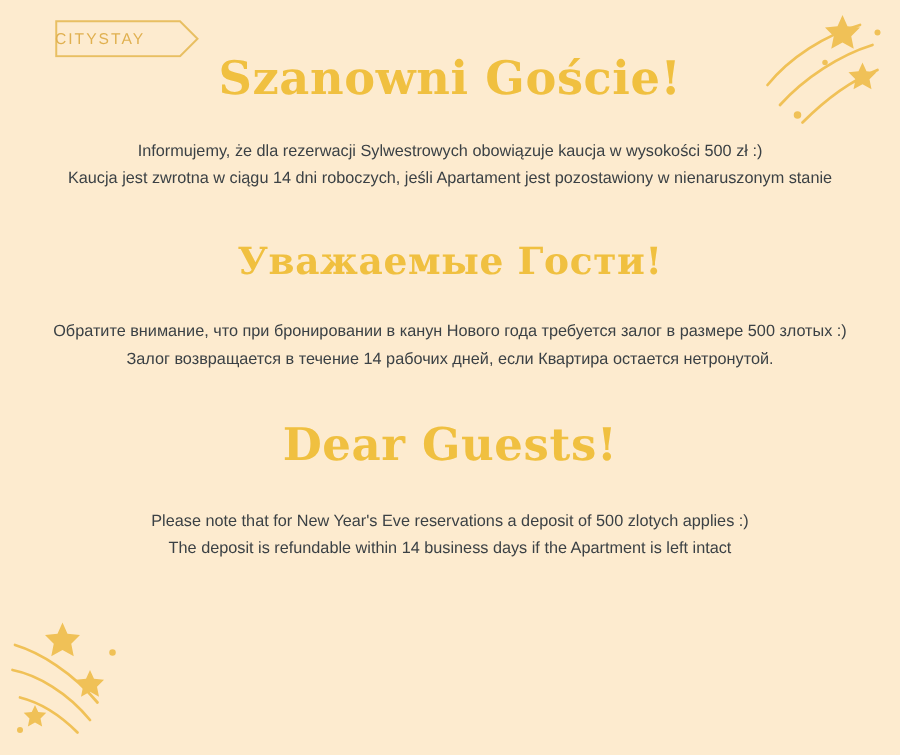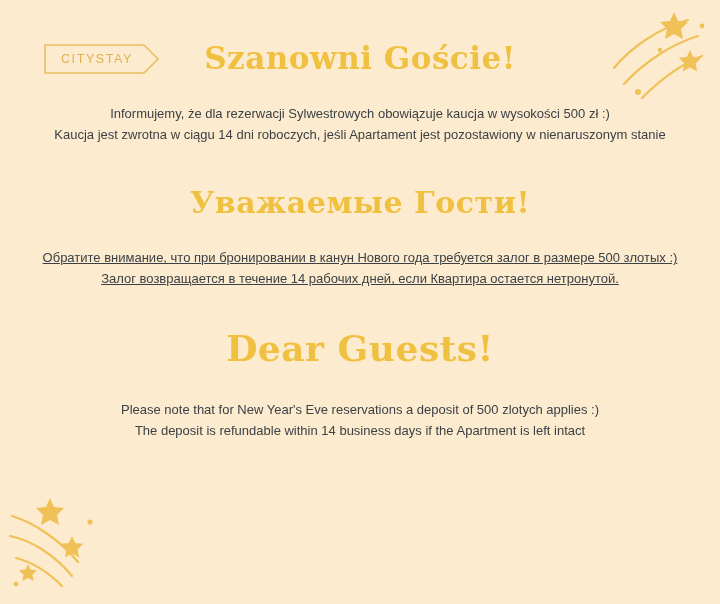--- a/index.html
+++ b/index.html
@@ -18,27 +18,27 @@
     width: 720px;
     height: 604px;
     background: #fdebcf;
     box-sizing: border-box;
     overflow: hidden;
   }
 
   
   .logo-badge {
     position: absolute;
-    top: 44px;
+    top: 16px;
     left: 44px;
     width: 116px;
     height: 30px;
     display: flex;
     align-items: center;
-    justify-content: center;
+    justify-content: flex-start;
   }
   .logo-shape {
     position: absolute;
     inset: 0;
   }
   .logo-text {
     position: relative;
     font-size: 12.5px;
     letter-spacing: 1.6px;
     color: #e0b050;
@@ -70,21 +70,21 @@
     left: 0;
     right: 0;
     text-align: center;
     padding: 0 40px;
     box-sizing: border-box;
   }
 
   .heading {
     color: #f0c040;
     font-family: "DejaVu Serif", serif;
-    font-size: 31px;
+    font-size: 37px;
     font-weight: 700;
     letter-spacing: 0.5px;
     margin: 0;
     line-height: 1.2;
   }
   .heading.ru {
     font-size: 30px;
   }
   .heading.en {
     font-size: 36px;
@@ -149,21 +149,21 @@
 
     <h1 class="heading pl">Szanowni Goście!</h1>
     <div class="gap-1"></div>
     <p class="body-text" style="white-space: pre-line;">Informujemy, że dla rezerwacji Sylwestrowych obowiązuje kaucja w wysokości 500 zł :)
 Kaucja jest zwrotna w ciągu 14 dni roboczych, jeśli Apartament jest pozostawiony w nienaruszonym stanie</p>
 
     <div class="gap-2"></div>
 
     <h1 class="heading ru">Уважаемые Гости!</h1>
     <div class="gap-3"></div>
-    <p class="body-text" style="white-space: pre-line; text-decoration: underline;">Обратите внимание, что при бронировании в канун Нового года требуется залог в размере 500 злотых :)
+    <p class="body-text" style="white-space: pre-line;">Обратите внимание, что при бронировании в канун Нового года требуется залог в размере 500 злотых :)
 Залог возвращается в течение 14 рабочих дней, если Квартира остается нетронутой.</p>
 
     <div class="gap-4"></div>
 
     <h1 class="heading en">Dear Guests!</h1>
     <div class="gap-5"></div>
     <p class="body-text" style="white-space: pre-line;">Please note that for New Year's Eve reservations a deposit of 500 zlotych applies :)
 The deposit is refundable within 14 business days if the Apartment is left intact</p>
 
   </div>

